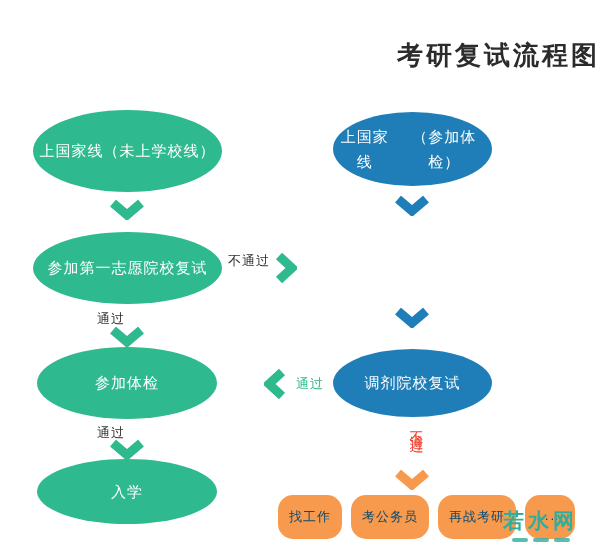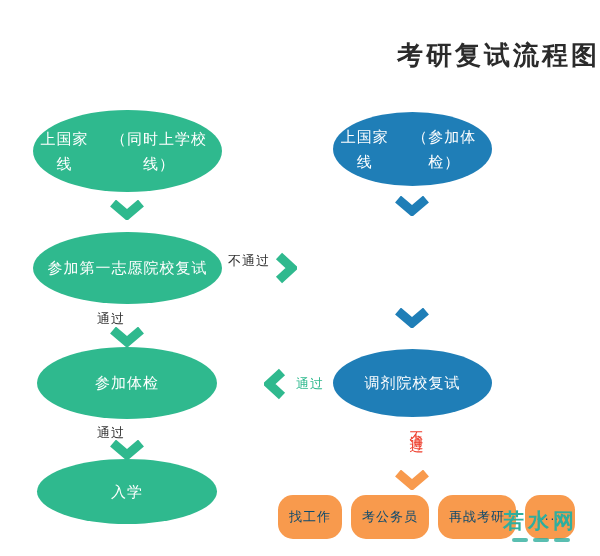--- a/index.html
+++ b/index.html
@@ -102,21 +102,21 @@
 </style>
 </head>
 <body>
 
 <div class="canvas">
 
   <div class="title">考研复试流程图</div>
 
   <div class="ellipse green" style="left:33px; top:110px; width:189px; height:82px;">
     <div>上国家线</div>
-    <div>（同时上学校线）</div>
+    <div>（未上学校线）</div>
   </div>
 
   <div class="arrow" style="left:109px; top:200px;">
     <svg width="36" height="20" viewBox="0 0 36 20">
         <polyline points="4,3 18,15 32,3" fill="none" stroke="#2fb98e" stroke-width="9"></polyline>
       </svg>
   </div>
 
   <div class="ellipse green" style="left:33px; top:232px; width:189px; height:72px;">
     <div>参加第一志愿院校复试</div>

